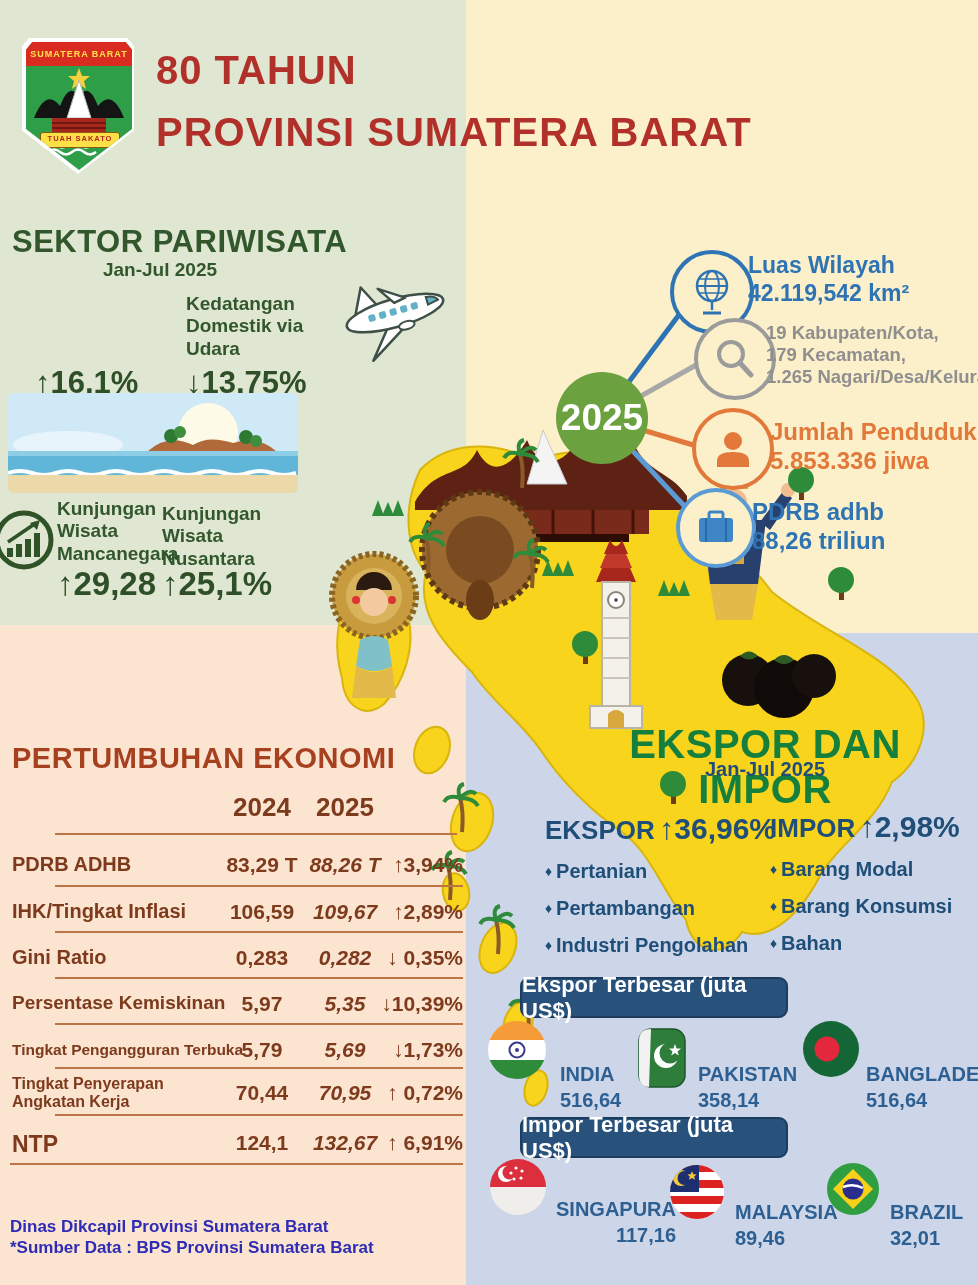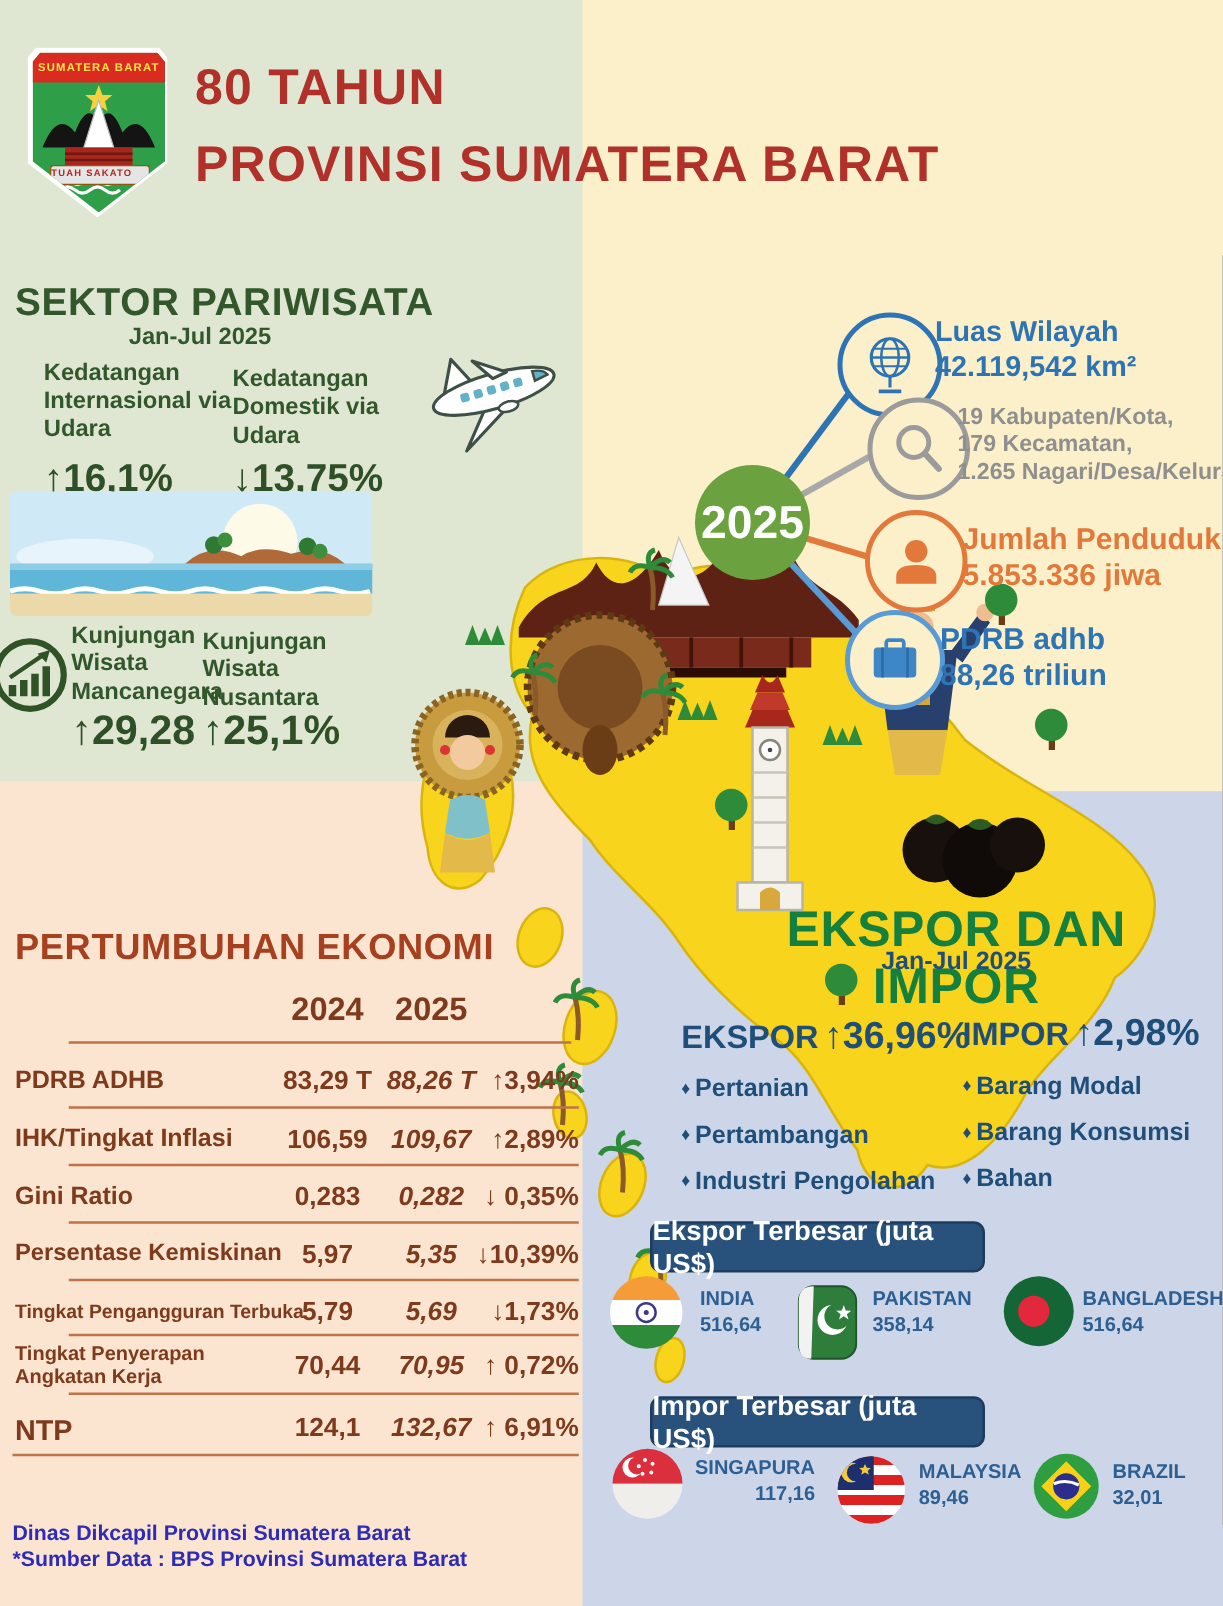--- a/index.html
+++ b/index.html
@@ -9,22 +9,22 @@
   .quad{position:absolute;}
   
   .title{color:#b1312a;font-size:40px;letter-spacing:1px;line-height:1.0;}
   
   .shield-outer{position:absolute;left:22px;top:38px;width:112px;height:136px;
     background:#fff;clip-path:polygon(6% 0,94% 0,100% 6%,100% 68%,50% 100%,0 68%,0 6%);}
   .shield-inner{position:absolute;left:4px;top:4px;width:106px;height:128px;
     background:#2f9e49;clip-path:polygon(6% 0,94% 0,100% 6%,100% 68%,50% 100%,0 68%,0 6%);}
   .shield-band{position:absolute;left:0;top:0;width:100%;height:24px;background:#d92b20;
     color:#ffe34d;font-size:9px;text-align:center;line-height:24px;letter-spacing:1px;}
-  .shield-ribbon{position:absolute;left:14px;bottom:22px;width:78px;height:14px;background:#e5e5e5;
-    border:1px solid #8a5a10;border-radius:3px;color:#b3261e;font-size:7.5px;text-align:left;line-height:12px;letter-spacing:1px;}
+  .shield-ribbon{position:absolute;left:14px;bottom:22px;width:78px;height:14px;background:#fde047;
+    border:1px solid #8a5a10;border-radius:3px;color:#b3261e;font-size:7.5px;text-align:center;line-height:12px;letter-spacing:1px;}
   
   .h-green{color:#33572d;font-size:31px;letter-spacing:.5px;}
   .sub-green{color:#33572d;font-size:19px;text-align:center;}
   .stat-label{color:#33572d;font-size:19px;line-height:1.18;}
   .stat-value{color:#2f4f28;font-size:31px;}
   
   .hub{position:absolute;left:556px;top:372px;width:92px;height:92px;border-radius:50%;
        background:#6ba23f;color:#fff;font-size:37px;display:flex;align-items:center;justify-content:center;}
   .info-circle{position:absolute;border-radius:50%;background:#fbf0c9;
        display:flex;align-items:center;justify-content:center;}
@@ -42,21 +42,21 @@
   
   .h-navy{color:#15803d;font-size:40px;letter-spacing:.5px;}
   .navy{color:#1f4e79;}
   .steel{color:#2d5f92;}
   .trade-head{font-size:26px;}
   .trade-val{font-size:30px;}
   .bullet{font-size:20px;margin-top:14px;white-space:nowrap;}
   .bullet::before{content:"♦ ";font-size:14px;vertical-align:2px;}
   .badge{position:absolute;width:264px;height:37px;background:#28517c;border:2px solid #1d3c5e;
          border-radius:9px;color:#fff;font-size:22px;display:flex;align-items:center;justify-content:center;}
-  .country{position:absolute;line-height:1.3;font-size:16px;}
+  .country{position:absolute;line-height:1.3;font-size:20px;margin-top:31px;}
 </style>
 </head>
 <body>
 
 <div class="stage">
 
   <div class="quad" style="left:0;top:0;width:466px;height:625px;background:#dfe7d2;"></div>
   <div class="quad" style="left:466px;top:0;width:512px;height:633px;background:#fbf0c9;"></div>
   <div class="quad" style="left:0;top:625px;width:466px;height:660px;background:#fbe4d0;"></div>
   <div class="quad" style="left:466px;top:633px;width:512px;height:652px;background:#ccd6e8;"></div>
@@ -77,21 +77,20 @@
       </svg>
       <div class="shield-ribbon">TUAH SAKATO</div>
     </div>
   </div>
   <div class="abs title" style="left:156px;top:50px;">80 TAHUN</div>
   <div class="abs title" style="left:156px;top:112px;">PROVINSI SUMATERA BARAT</div>
 
   <div class="abs h-green" style="left:12px;top:224px;">SEKTOR PARIWISATA</div>
   <div class="abs sub-green" style="left:60px;top:259px;width:200px;">Jan-Jul 2025</div>
 
-  <div class="abs stat-label" style="left:35px;top:288px;width:150px;">Kedatangan Internasional via Udara</div>
   <div class="abs stat-label" style="left:186px;top:293px;width:130px;">Kedatangan Domestik via Udara</div>
   <div class="abs stat-value" style="left:35px;top:365px;">↑16,1%</div>
   <div class="abs stat-value" style="left:186px;top:365px;">↓13,75%</div>
 
   <svg class="abs" style="left:330px;top:255px;" width="130" height="110" viewBox="0 0 130 110">
     <g transform="translate(65,58) rotate(-16)">
       <polygon points="-40,-6 -26,-34 -14,-10" fill="#fff" stroke="#3e4f46" stroke-width="2.5" stroke-linejoin="round"></polygon>
       <polygon points="-6,6 -34,40 6,16" fill="#fff" stroke="#3e4f46" stroke-width="2.5" stroke-linejoin="round"></polygon>
       <ellipse cx="0" cy="0" rx="50" ry="14" fill="#fff" stroke="#3e4f46" stroke-width="2.5"></ellipse>
       <polygon points="2,-10 -10,-28 14,-12" fill="#fff" stroke="#3e4f46" stroke-width="2.5" stroke-linejoin="round"></polygon>

